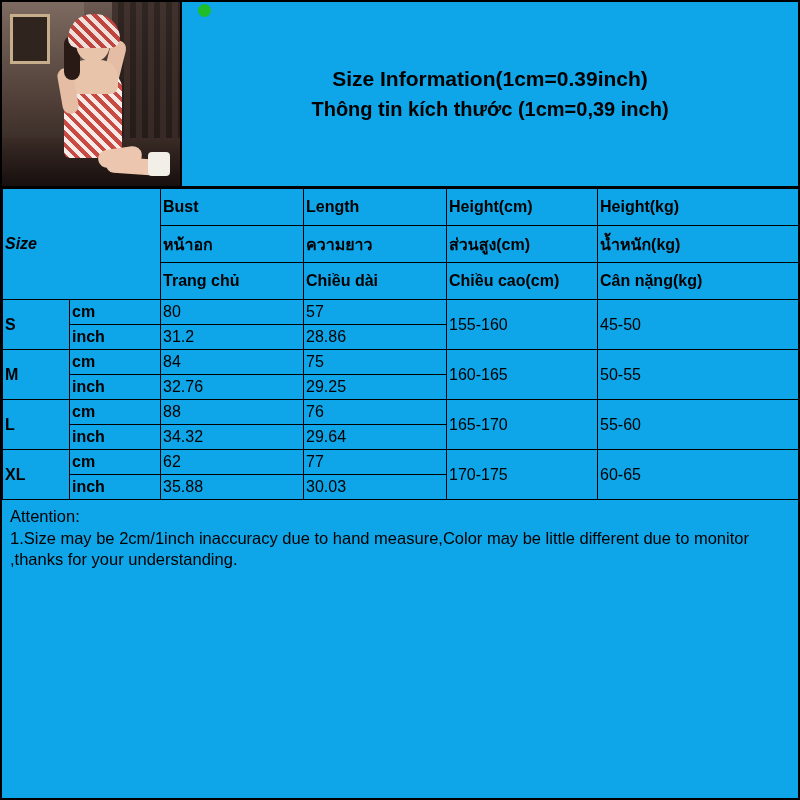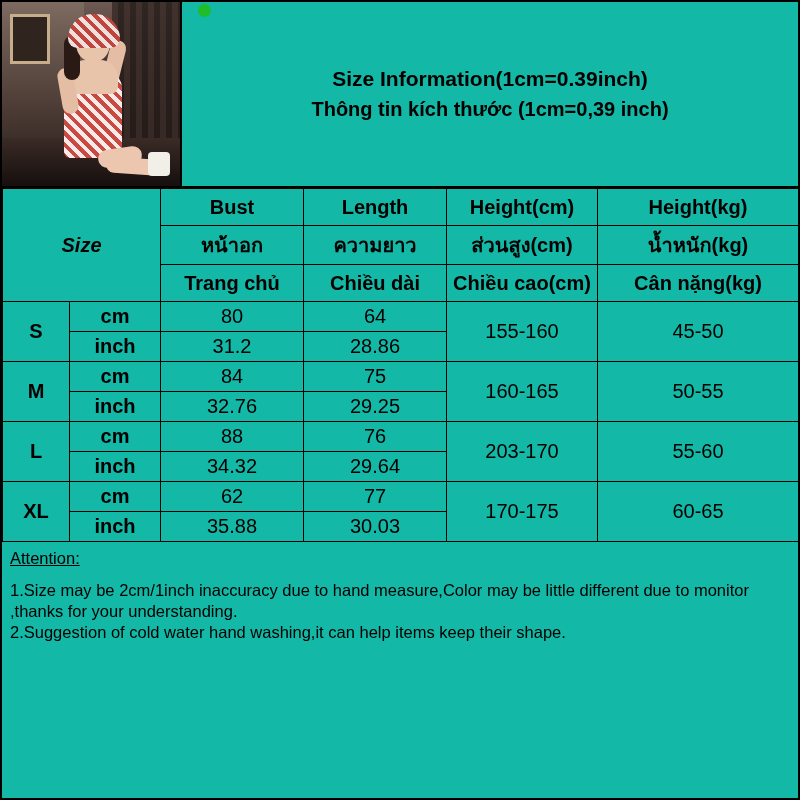--- a/index.html
+++ b/index.html
@@ -13,21 +13,21 @@
     font-family: "Liberation Sans", sans-serif;
     color: #000000;
     overflow: hidden;
   }
   .page {
     position: relative;
     width: 800px;
     height: 800px;
     box-sizing: border-box;
     border: 2px solid #000;
-    background: #14b8a6;
+    background: #0ea5e9;
   }
   
   .header {
     display: flex;
     align-items: stretch;
     border-bottom: 2px solid #000;
     height: 184px;
   }
   .photo {
     width: 178px;
@@ -155,22 +155,22 @@
   .title-line.l3 { font-size: 20px; }
 
   
   table.size-table {
     width: 100%;
     border-collapse: collapse;
     table-layout: fixed;
   }
   table.size-table td {
     border: 1.5px solid #000;
-    text-align: center;
-    font-size: 20px;
+    text-align: left;
+    font-size: 16px;
     padding: 3px 2px;
   }
   .col-size  { width: 67px; }
   .col-unit  { width: 91px; }
   .col-bust  { width: 143px; }
   .col-len   { width: 143px; }
   .col-h     { width: 151px; }
   .col-w     { width: 201px; }
 
   .hdr {
@@ -185,21 +185,21 @@
   .cell-label { font-weight: bold; }
   .cell-size { font-weight: bold; font-size: 19px; }
 
   
   .attention {
     padding: 6px 8px 0 8px;
     font-size: 16.5px;
     line-height: 1.28;
   }
   .attention .ln { white-space: normal; }
-  .att-title { margin-bottom: 11px; text-decoration: underline; }
+  .att-title { margin-bottom: 1px; }
 </style>
 </head>
 <body>
 
 <div class="page">
 
   <div class="header">
     <div class="photo">
       <div class="photo-scene">
         <div class="photo-wall"></div>
@@ -255,21 +255,21 @@
         <td class="hdr">Trang chủ</td>
         <td class="hdr">Chiều dài</td>
         <td class="hdr">Chiều cao(cm)</td>
         <td class="hdr">Cân nặng(kg)</td>
       </tr>
 
       <tr>
         <td class="cell-size" rowspan="2">S</td>
         <td class="cell-label">cm</td>
         <td>80</td>
-        <td>64</td>
+        <td>57</td>
         <td rowspan="2">155-160</td>
         <td rowspan="2">45-50</td>
       </tr>
       <tr>
         <td class="cell-label">inch</td>
         <td>31.2</td>
         <td>28.86</td>
       </tr>
 
       <tr>
@@ -284,21 +284,21 @@
         <td class="cell-label">inch</td>
         <td>32.76</td>
         <td>29.25</td>
       </tr>
 
       <tr>
         <td class="cell-size" rowspan="2">L</td>
         <td class="cell-label">cm</td>
         <td>88</td>
         <td>76</td>
-        <td rowspan="2">203-170</td>
+        <td rowspan="2">165-170</td>
         <td rowspan="2">55-60</td>
       </tr>
       <tr>
         <td class="cell-label">inch</td>
         <td>34.32</td>
         <td>29.64</td>
       </tr>
 
       <tr>
         <td class="cell-size" rowspan="2">XL</td>
@@ -312,16 +312,15 @@
         <td class="cell-label">inch</td>
         <td>35.88</td>
         <td>30.03</td>
       </tr>
     </tbody>
   </table>
 
   <div class="attention">
     <div class="ln att-title">Attention:</div>
     <div class="ln">1.Size may be 2cm/1inch inaccuracy due to hand measure,Color may be little different due to monitor ,thanks for your understanding.</div>
-    <div class="ln">2.Suggestion of cold water hand washing,it can help items keep their shape.</div>
   </div>
 
 </div>
 
 </body></html>

